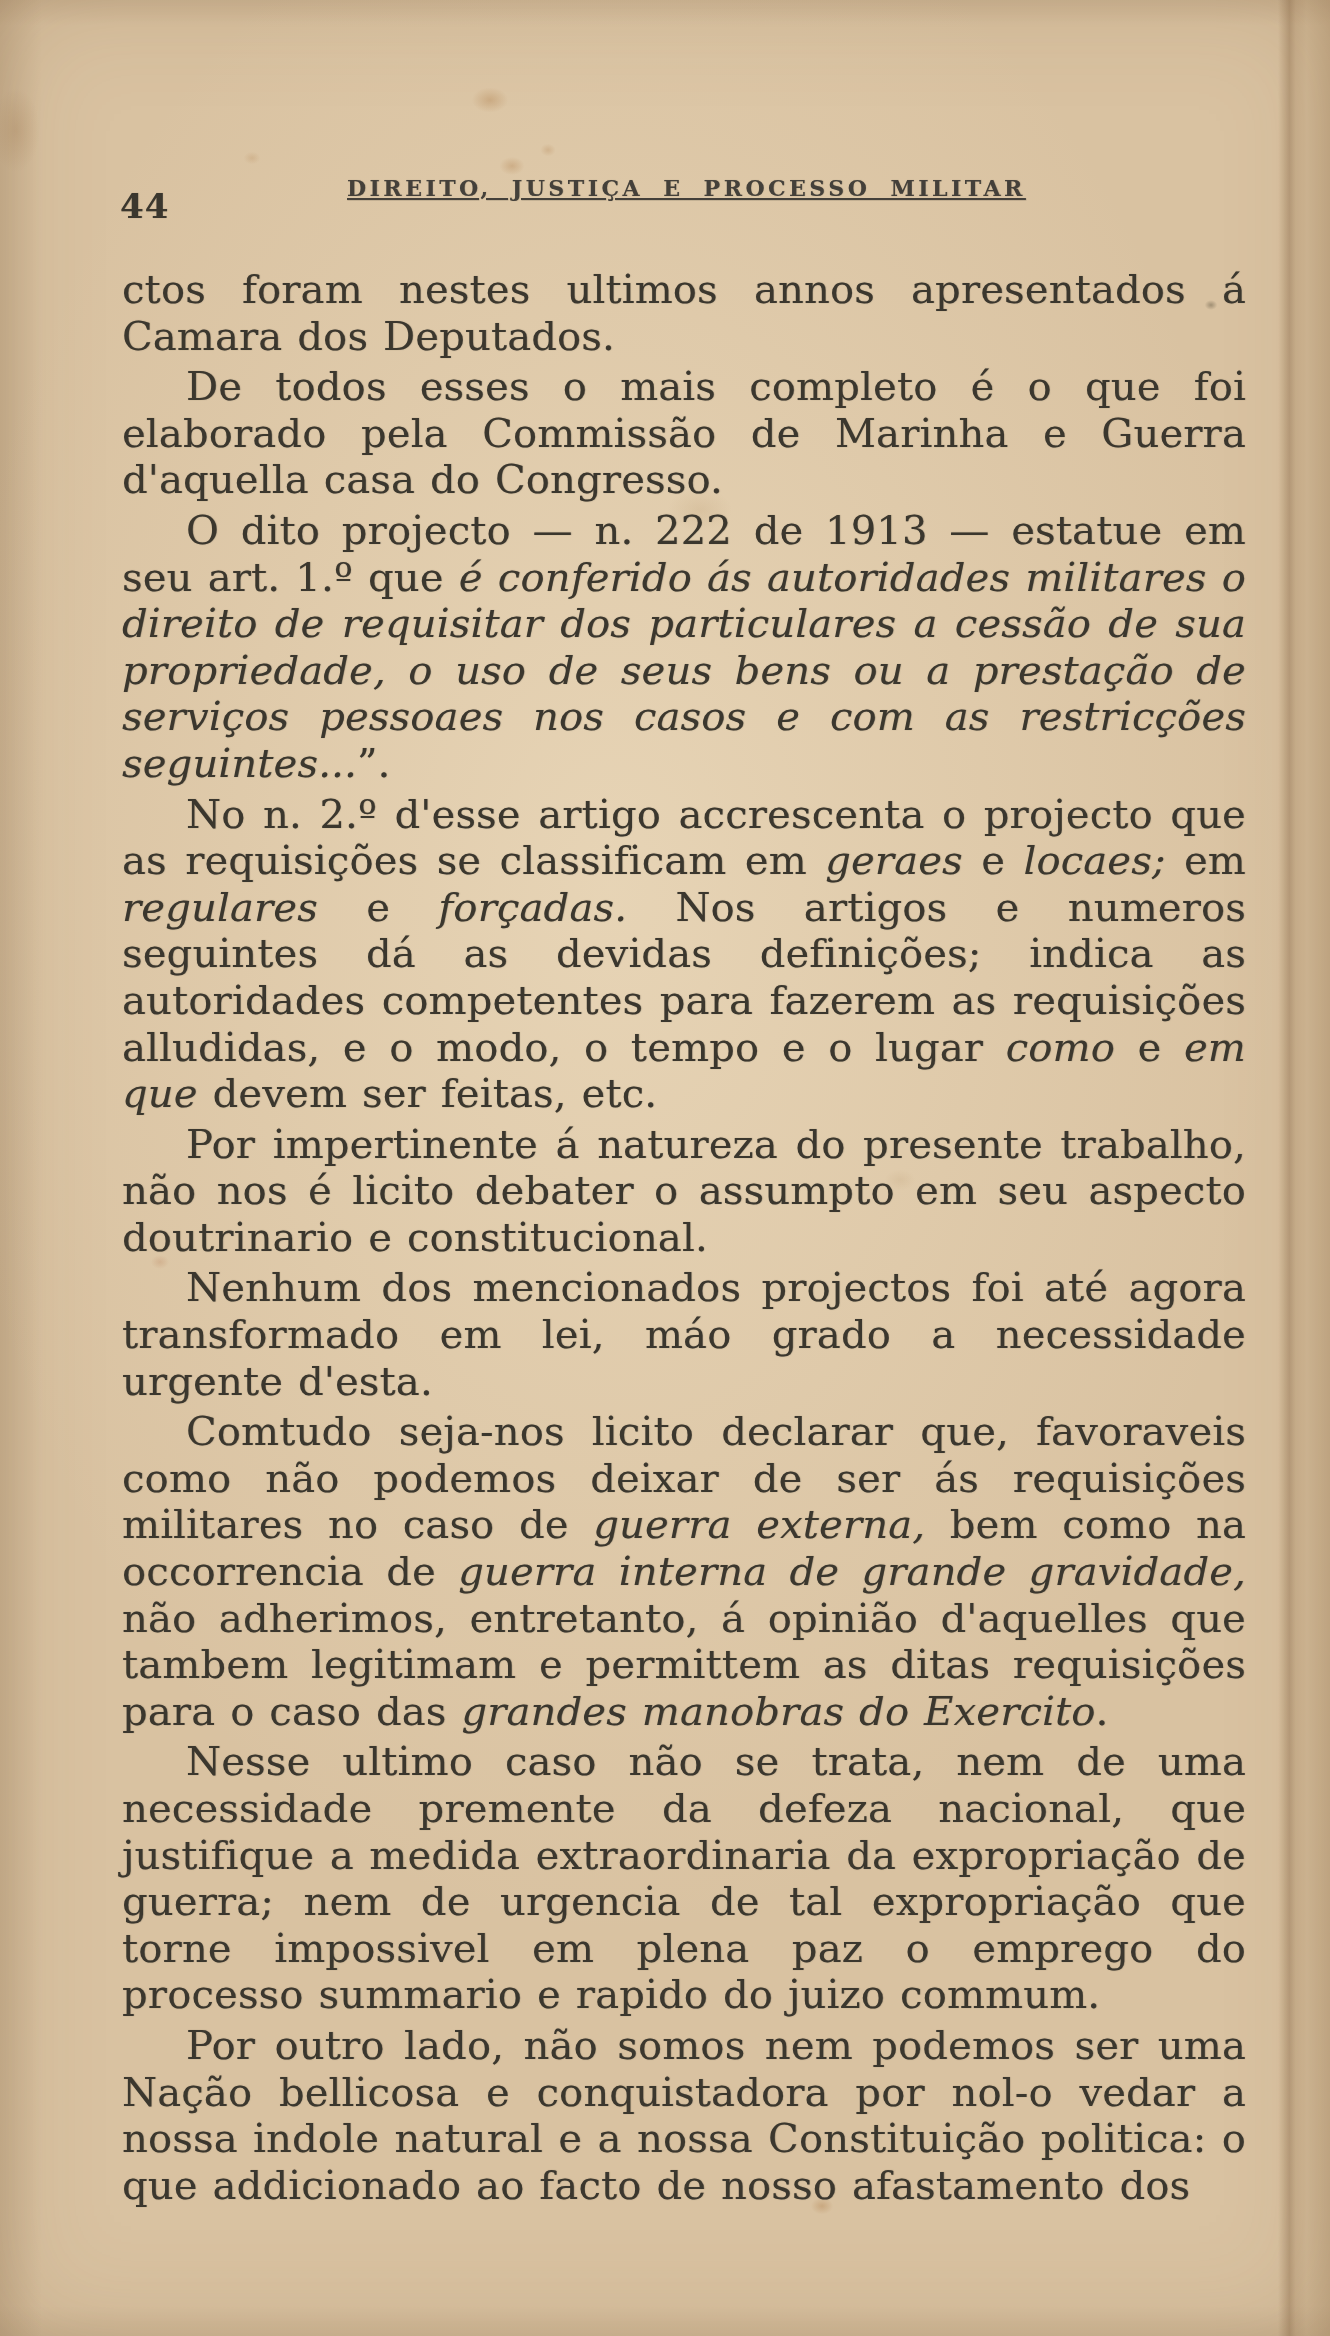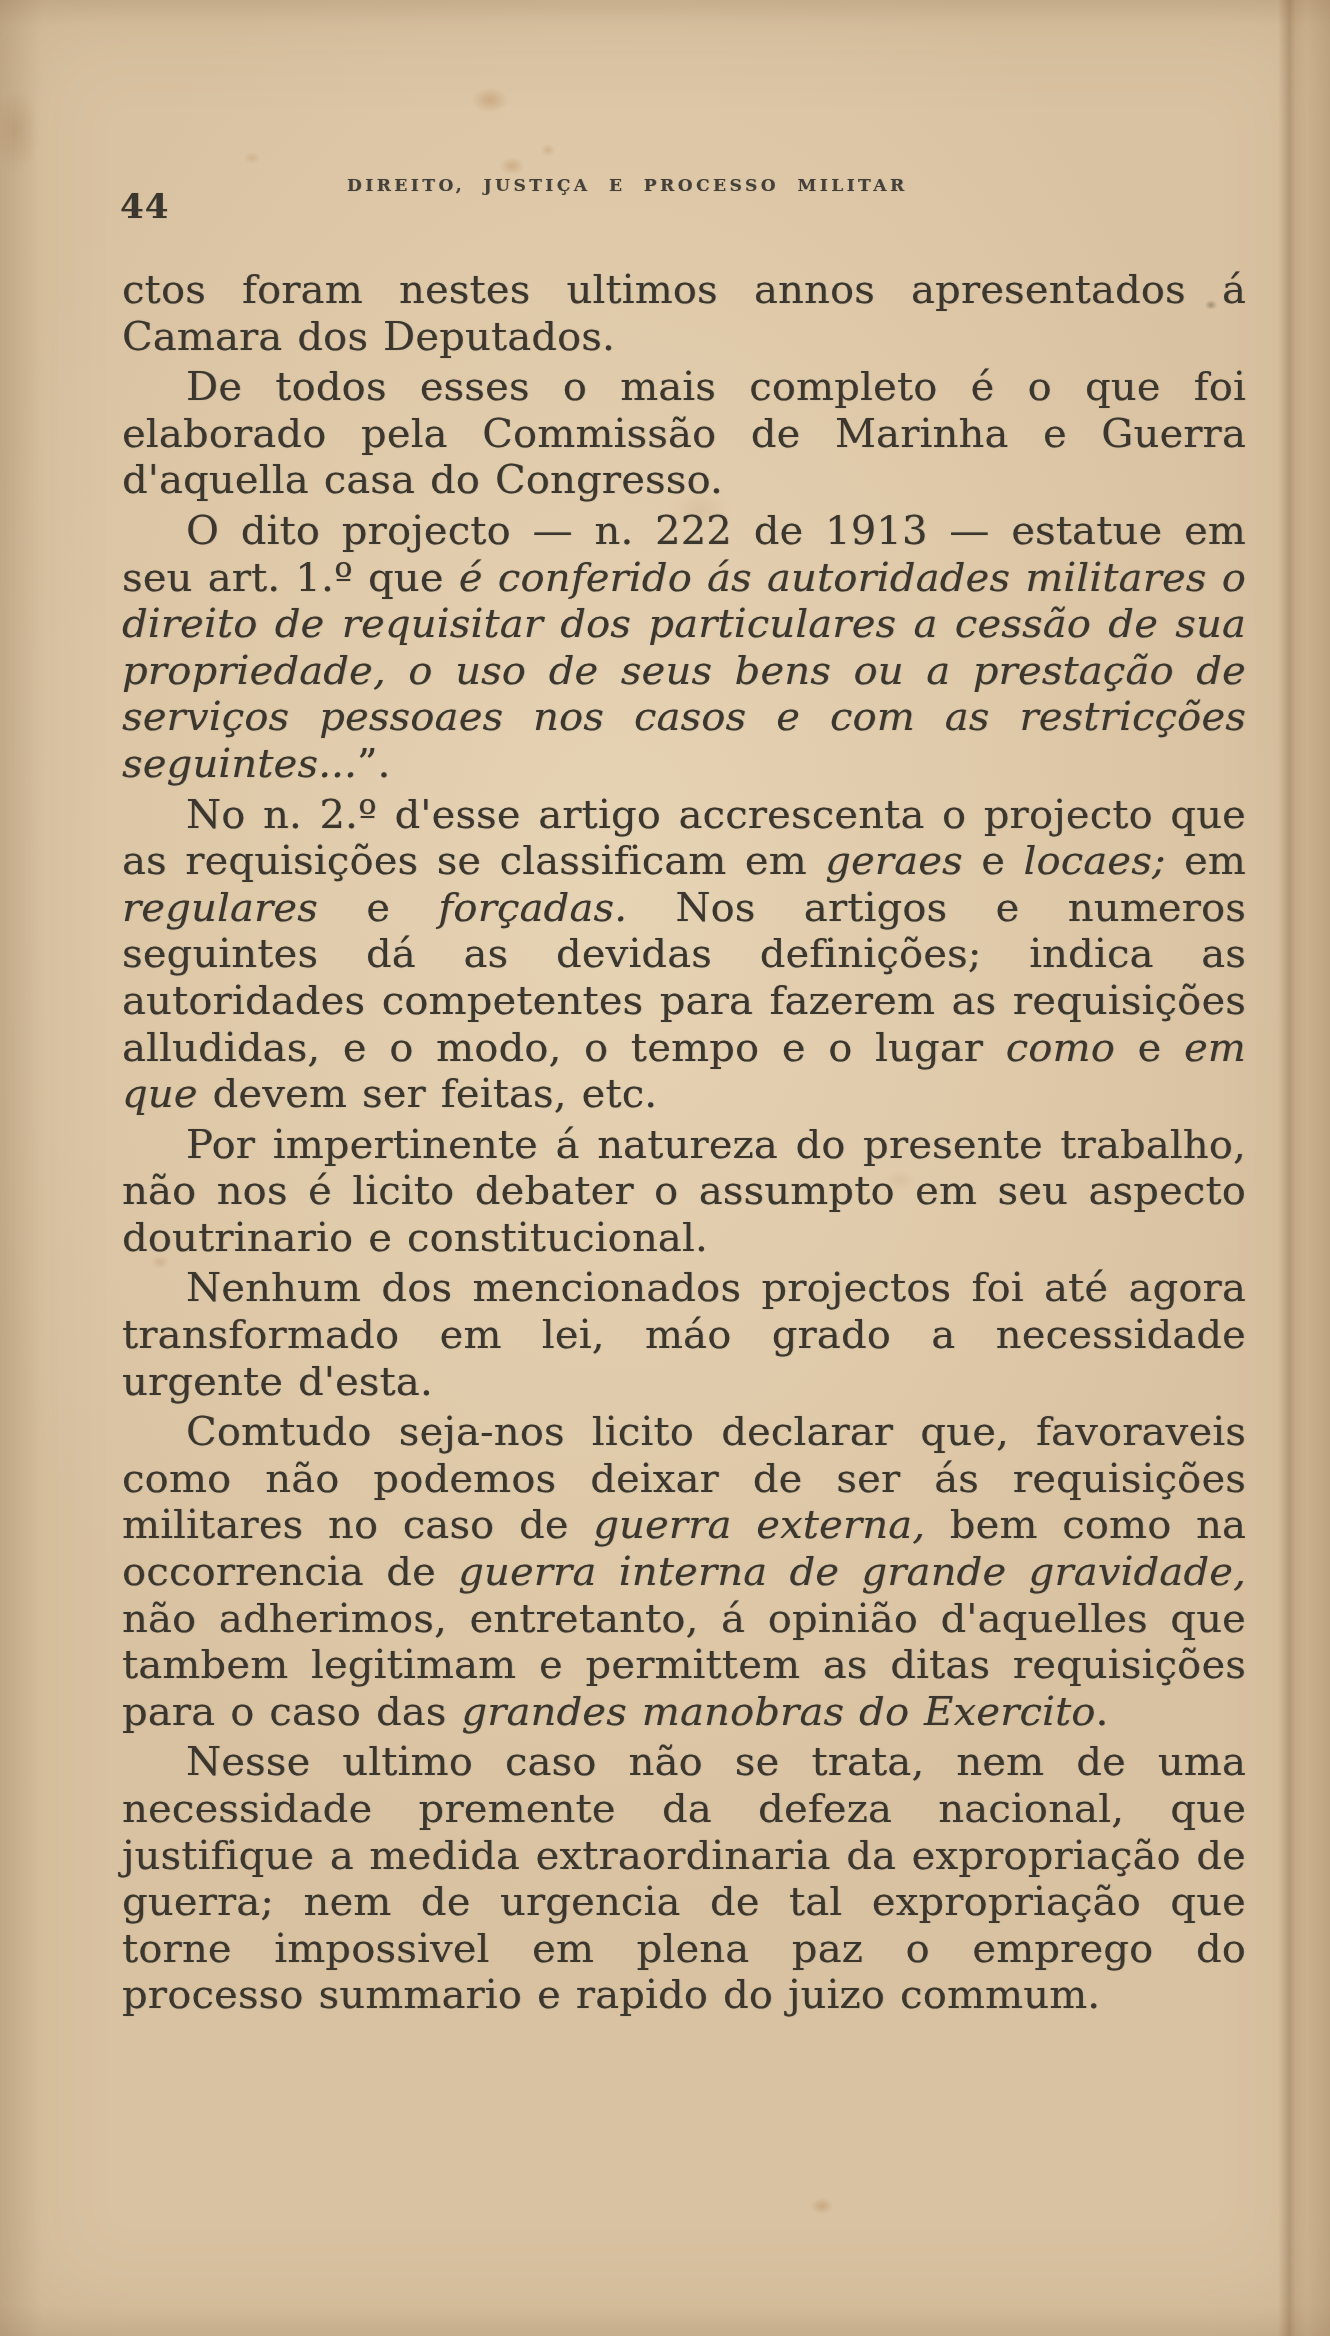--- a/index.html
+++ b/index.html
@@ -48,23 +48,24 @@
   }
   .page-number {
     position: absolute; left: 120px; top: 166px;
     font-size: 34px; font-weight: bold; color: #3b372e;
     letter-spacing: 1px;
     text-shadow: 0.4px 0.4px 0.8px rgba(59,55,46,.45);
     margin-top: 20px;
   }
   .running-title {
     position: absolute; left: 347px; top: 175px;
-    font-size: 17px; font-weight: bold; color: #44403a;
+    font-size: 22px; font-weight: bold; color: #44403a;
     letter-spacing: 3.5px; word-spacing: 9px; white-space: nowrap;
     text-shadow: 0.4px 0.4px 0.8px rgba(59,55,46,.40);
+    text-decoration: underline;
   }
   .text-block {
     position: absolute; left: 118px; top: 262px; width: 1132px;
     font-size: 40px; line-height: 46.6px;
     color: #3b372e;
     text-align: justify;
     letter-spacing: 0.2px; word-spacing: 2px;
     text-shadow: 0.4px 0.4px 0.9px rgba(59,55,46,.50);
   }
   .text-block p { margin: 4px; }
@@ -84,14 +85,15 @@
 
   <div class="text-block">
       <p class=""><span class="">ctos foram nestes ultimos annos apresentados á Camara dos Deputados.</span></p>
       <p class="indent"><span class="">De todos esses o mais completo é o que foi elaborado pela Commissão de Marinha e Guerra d'aquella casa do Congresso.</span></p>
       <p class="indent"><span class="">O dito projecto — n. 222 de 1913 — estatue em seu art. 1.º que </span><span class="it">é conferido ás autoridades militares o direito de requisitar dos particulares a cessão de sua propriedade, o uso de seus bens ou a prestação de serviços pessoaes nos casos e com as restricções seguintes...</span><span class="">”.</span></p>
       <p class="indent"><span class="">No n. 2.º d'esse artigo accrescenta o projecto que as requisições se classificam em </span><span class="it">geraes</span><span class=""> e </span><span class="it">locaes;</span><span class=""> em </span><span class="it">regulares</span><span class=""> e </span><span class="it">forçadas.</span><span class=""> Nos artigos e numeros seguintes dá as devidas definições; indica as autoridades competentes para fazerem as requisições alludidas, e o modo, o tempo e o lugar </span><span class="it">como</span><span class=""> e </span><span class="it">em que</span><span class=""> devem ser feitas, etc.</span></p>
       <p class="indent"><span class="">Por impertinente á natureza do presente trabalho, não nos é licito debater o assumpto em seu aspecto doutrinario e constitucional.</span></p>
       <p class="indent"><span class="">Nenhum dos mencionados projectos foi até agora transformado em lei, máo grado a necessidade urgente d'esta.</span></p>
       <p class="indent"><span class="">Comtudo seja-nos licito declarar que, favoraveis como não podemos deixar de ser ás requisições militares no caso de </span><span class="it">guerra externa,</span><span class=""> bem como na occorrencia de </span><span class="it">guerra interna de grande gravidade,</span><span class=""> não adherimos, entretanto, á opinião d'aquelles que tambem legitimam e permittem as ditas requisições para o caso das </span><span class="it">grandes manobras do Exercito</span><span class="">.</span></p>
       <p class="indent"><span class="">Nesse ultimo caso não se trata, nem de uma necessidade premente da defeza nacional, que justifique a medida extraordinaria da expropriação de guerra; nem de urgencia de tal expropriação que torne impossivel em plena paz o emprego do processo summario e rapido do juizo commum.</span></p>
+      <p class="indent"><span class="">Por outro lado, não somos nem podemos ser uma Nação bellicosa e conquistadora por nol-o vedar a nossa indole natural e a nossa Constituição politica: o que addicionado ao facto de nosso afastamento dos</span></p>
     </div>
 </div>
 
 </body></html>

